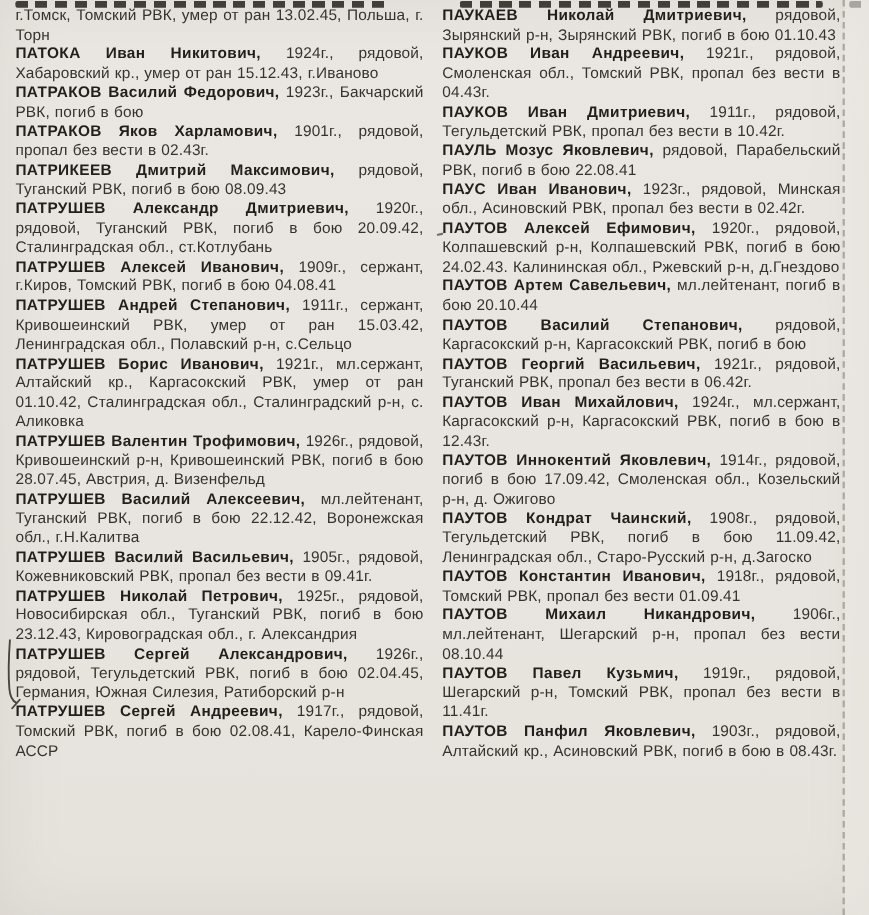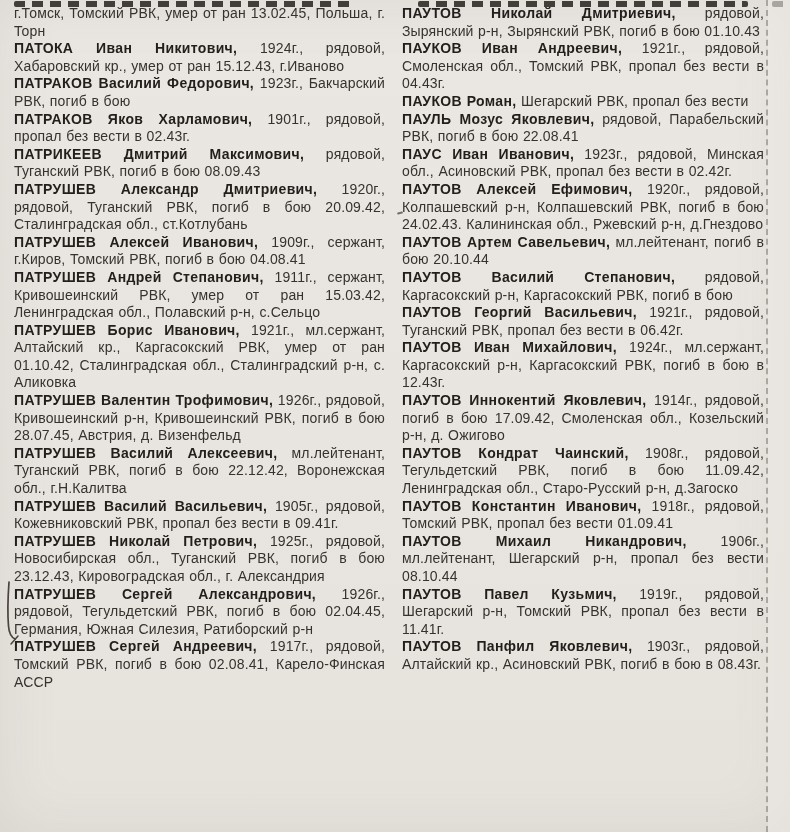--- a/index.html
+++ b/index.html
@@ -84,23 +84,23 @@
         <p class="entry"><span class="name">ПАТРУШЕВ Андрей Степанович,</span><span class="rest"> 1911г., сержант, Кривошеинский РВК, умер от ран 15.03.42, Ленинградская обл., Полавский р-н, с.Сельцо</span></p>
         <p class="entry"><span class="name">ПАТРУШЕВ Борис Иванович,</span><span class="rest"> 1921г., мл.сержант, Алтайский кр., Каргасокский РВК, умер от ран 01.10.42, Сталинградская обл., Сталинградский р-н, с. Аликовка</span></p>
         <p class="entry"><span class="name">ПАТРУШЕВ Валентин Трофимович,</span><span class="rest"> 1926г., рядовой, Кривошеинский р-н, Кривошеинский РВК, погиб в бою 28.07.45, Австрия, д. Визенфельд</span></p>
         <p class="entry"><span class="name">ПАТРУШЕВ Василий Алексеевич,</span><span class="rest"> мл.лейтенант, Туганский РВК, погиб в бою 22.12.42, Воронежская обл., г.Н.Калитва</span></p>
         <p class="entry"><span class="name">ПАТРУШЕВ Василий Васильевич,</span><span class="rest"> 1905г., рядовой, Кожевниковский РВК, пропал без вести в 09.41г.</span></p>
         <p class="entry"><span class="name">ПАТРУШЕВ Николай Петрович,</span><span class="rest"> 1925г., рядовой, Новосибирская обл., Туганский РВК, погиб в бою 23.12.43, Кировоградская обл., г. Александрия</span></p>
         <p class="entry"><span class="name">ПАТРУШЕВ Сергей Александрович,</span><span class="rest"> 1926г., рядовой, Тегульдетский РВК, погиб в бою 02.04.45, Германия, Южная Силезия, Ратиборский р-н</span></p>
         <p class="entry"><span class="name">ПАТРУШЕВ Сергей Андреевич,</span><span class="rest"> 1917г., рядовой, Томский РВК, погиб в бою 02.08.41, Карело-Финская АССР</span></p>
       </div>
     <div class="col right">
-        <p class="entry"><span class="name">ПАУТОВ Николай Дмитриевич,</span><span class="rest"> рядовой, Зырянский р-н, Зырянский РВК, погиб в бою 01.10.43</span></p>
+        <p class="entry"><span class="name">ПАУКАЕВ Николай Дмитриевич,</span><span class="rest"> рядовой, Зырянский р-н, Зырянский РВК, погиб в бою 01.10.43</span></p>
         <p class="entry"><span class="name">ПАУКОВ Иван Андреевич,</span><span class="rest"> 1921г., рядовой, Смоленская обл., Томский РВК, пропал без вести в 04.43г.</span></p>
-        <p class="entry"><span class="name">ПАУКОВ Роман,</span><span class="rest"> Шегарский РВК, пропал без вести</span></p>
+        <p class="entry"><span class="name">ПАУКОВ Иван Дмитриевич,</span><span class="rest"> 1911г., рядовой, Тегульдетский РВК, пропал без вести в 10.42г.</span></p>
         <p class="entry"><span class="name">ПАУЛЬ Мозус Яковлевич,</span><span class="rest"> рядовой, Парабельский РВК, погиб в бою 22.08.41</span></p>
         <p class="entry"><span class="name">ПАУС Иван Иванович,</span><span class="rest"> 1923г., рядовой, Минская обл., Асиновский РВК, пропал без вести в 02.42г.</span></p>
         <p class="entry"><span class="name">ПАУТОВ Алексей Ефимович,</span><span class="rest"> 1920г., рядовой, Колпашевский р-н, Колпашевский РВК, погиб в бою 24.02.43. Калининская обл., Ржевский р-н, д.Гнездово</span></p>
         <p class="entry"><span class="name">ПАУТОВ Артем Савельевич,</span><span class="rest"> мл.лейтенант, погиб в бою 20.10.44</span></p>
         <p class="entry"><span class="name">ПАУТОВ Василий Степанович,</span><span class="rest"> рядовой, Каргасокский р-н, Каргасокский РВК, погиб в бою</span></p>
         <p class="entry"><span class="name">ПАУТОВ Георгий Васильевич,</span><span class="rest"> 1921г., рядовой, Туганский РВК, пропал без вести в 06.42г.</span></p>
         <p class="entry"><span class="name">ПАУТОВ Иван Михайлович,</span><span class="rest"> 1924г., мл.сержант, Каргасокский р-н, Каргасокский РВК, погиб в бою в 12.43г.</span></p>
         <p class="entry"><span class="name">ПАУТОВ Иннокентий Яковлевич,</span><span class="rest"> 1914г., рядовой, погиб в бою 17.09.42, Смоленская обл., Козельский р-н, д. Ожигово</span></p>
         <p class="entry"><span class="name">ПАУТОВ Кондрат Чаинский,</span><span class="rest"> 1908г., рядовой, Тегульдетский РВК, погиб в бою 11.09.42, Ленинградская обл., Старо-Русский р-н, д.Загоско</span></p>
         <p class="entry"><span class="name">ПАУТОВ Константин Иванович,</span><span class="rest"> 1918г., рядовой, Томский РВК, пропал без вести 01.09.41</span></p>

